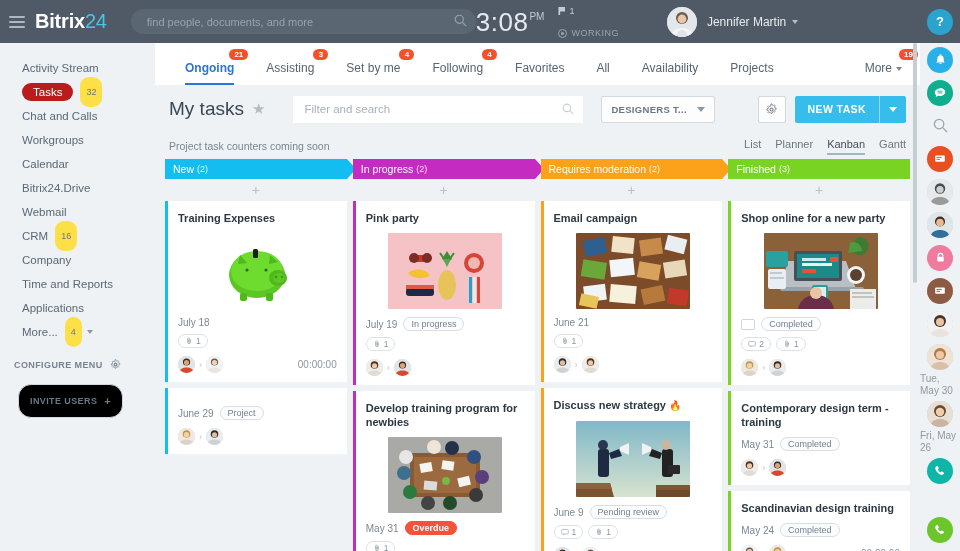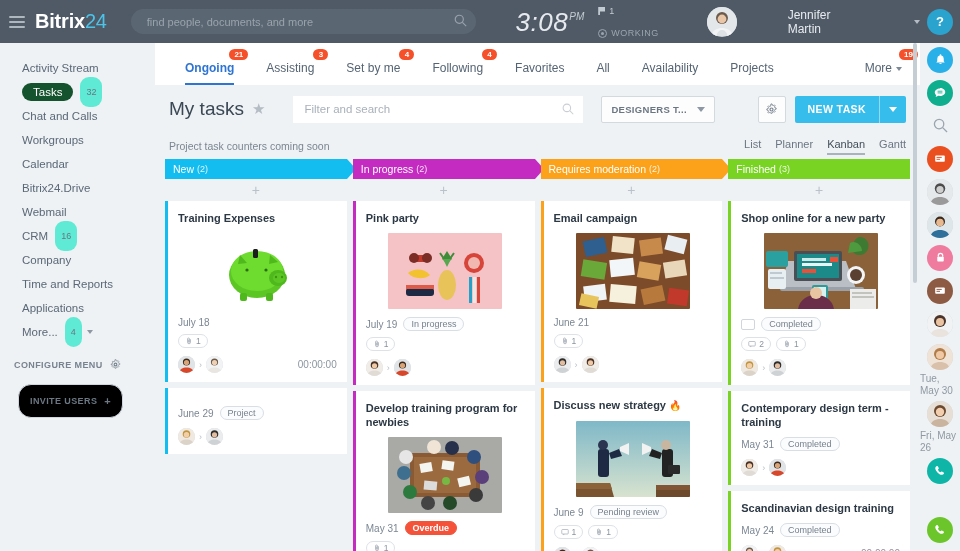--- a/index.html
+++ b/index.html
@@ -24,51 +24,51 @@
     margin-left: 24px; position: relative; width: 345px; height: 25px;
   }
   .searchwrap input {
     width: 100%; height: 25px; border-radius: 13px; border: none;
     background: #5b6673; color: #c9d0d7; font-size: 11px;
     padding: 0 28px 0 16px; outline: none;
     font-family: "Liberation Sans", sans-serif;
   }
   .searchwrap input::placeholder { color: #98a3ad; }
   .s-icon { position: absolute; right: 9px; top: 5px; width: 13px; height: 13px; opacity: .65; }
-  .clock { margin-left: 40px; display: flex; align-items: flex-start; font-style: italic; }
+  .clock { display: flex; align-items: flex-start; }
   .clock .time { font-size: 26px; color: #e6eaee; font-weight: 300; letter-spacing: .5px; line-height: 26px; }
   .clock .ampm { font-size: 10px; color: #c3cbd2; margin-top: 2px; margin-left: 1px; }
   .status { margin-left: 14px; margin-top: 1px; }
   .status .flagrow { display: flex; align-items: center; font-size: 9px; color: #c3cbd2; }
   .status .flagrow .fl { width: 7px; height: 8px; background: #c3cbd2; margin-right: 4px;
       clip-path: polygon(0 0,100% 0,100% 55%,25% 55%,25% 100%,0 100%); }
   .status .workrow { display: flex; align-items: center; font-size: 9px; color: #9aa5af; margin-top: 12px; letter-spacing: .5px; }
   .status .dot { width: 9px; height: 9px; border-radius: 50%; border: 1.5px solid #9aa5af; margin-right: 4px; position: relative; }
   .status .dot::after { content: ""; position: absolute; inset: 2px; background: #9aa5af; border-radius: 50%; }
-  .userwrap { margin-left: 48px; display: flex; align-items: center; cursor: pointer; gap: 41px; }
+  .userwrap { margin-left: 48px; display: flex; align-items: center; cursor: pointer; }
   .avatar-lg { width: 30px; height: 30px; border-radius: 50%; overflow: hidden; background: #cfd6dc; }
   .username { margin-left: 10px; font-size: 12px; color: #e7ebef; }
   .caret { margin-left: 6px; border-left: 3.5px solid transparent; border-right: 3.5px solid transparent; border-top: 4px solid #b4bcc4; }
 
   
   .rail { position: absolute; top: 0; right: 0; width: 40px; height: 551px; background: #eef2f4; }
   .rail .railtop { height: 43px; background: #4f5a66; display: flex; align-items: center; justify-content: center; }
   .circ { width: 26px; height: 26px; border-radius: 50%; display: flex; align-items: center; justify-content: center;
           color: #fff; font-size: 13px; font-weight: bold; }
   .rail-item { height: 33px; display: flex; align-items: center; justify-content: center; }
   .rail-av { width: 26px; height: 26px; border-radius: 50%; overflow: hidden; background: #cdd4da; }
   .rail-date { font-size: 10px; color: #8f99a3; text-align: left; line-height: 12px; }
   .rail-bottom { position: absolute; bottom: 8px; left: 0; width: 40px; display: flex; justify-content: center; }
 
   
   .leftmenu { position: absolute; top: 43px; left: 0; width: 155px; height: 508px; background: #eef2f4; }
   .menu-item { height: 22px; display: flex; align-items: center; padding-left: 22px; font-size: 11.5px; color: #5b6877; cursor: pointer; margin-bottom: 2px; }
   .menu-item.active { }
-  .menu-item.active .lbl { background: #14532d; color: #fff; border-radius: 11px; padding: 3px 11px; font-size: 11.5px; }
-  .mbadge { background: #5eead4; color: #6b7683; font-size: 9px; border-radius: 9px; padding: 10px 6px; margin-left: 7px; text-align: center; }
+  .menu-item.active .lbl { background: #b91c1c; color: #fff; border-radius: 11px; padding: 3px 11px; font-size: 11.5px; }
+  .mbadge { background: #fde047; color: #6b7683; font-size: 9px; border-radius: 9px; padding: 10px 6px; margin-left: 7px; text-align: center; }
   .menu-caret { margin-left: 5px; border-left: 3px solid transparent; border-right: 3px solid transparent; border-top: 4px solid #8d98a4; }
   .configure { margin-top: 16px; padding-left: 14px; font-size: 9px; letter-spacing: .4px; color: #78838f; font-weight: bold; display: flex; align-items: center; cursor: pointer; }
   .invite { margin-top: 14px; margin-left: 18px; border: 1px solid #cfd6dd; border-radius: 13px; display: inline-flex; align-items: center;
             padding: 10px 11px; font-size: 9px; letter-spacing: .4px; color: #6c7884; font-weight: bold; cursor: pointer; background: #000000; }
 
   
   .main { position: absolute; top: 43px; left: 155px; width: 765px; height: 508px; background: #eef2f4; }
   .tabbar { height: 42px; background: #fff; display: flex; align-items: flex-end; padding-left: 14px; position: relative; }
   .tab { position: relative; padding: 0 16px 10px 16px; font-size: 12px; color: #556474; cursor: pointer; }
   .tab.active { color: #2e74d2; font-weight: bold; }

